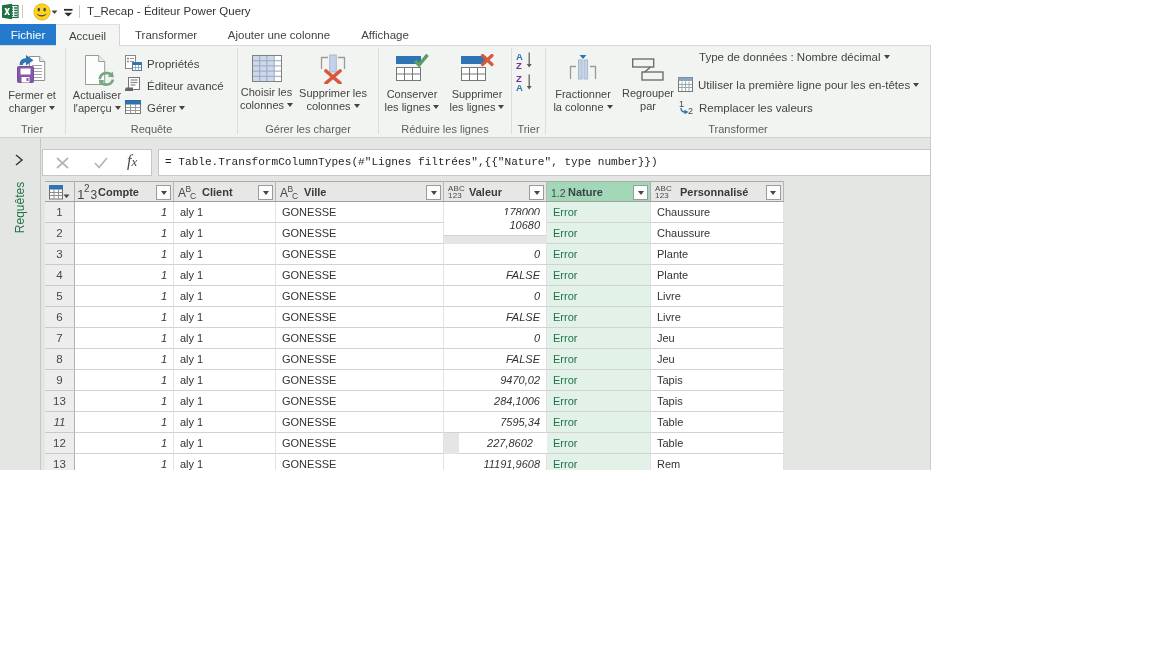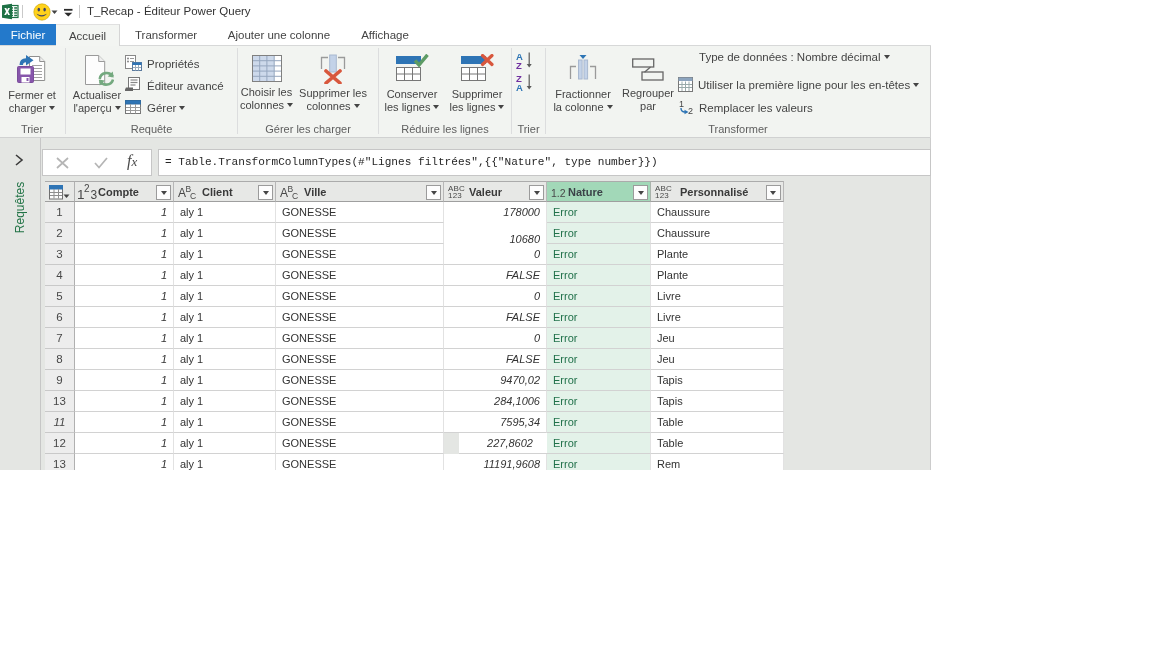--- a/index.html
+++ b/index.html
@@ -300,21 +300,21 @@
         <div class="cell num" style="left:30px;top:21px;width:99px;height:21px;">1</div>
         <div class="cell" style="left:129px;top:21px;width:102px;height:21px;">aly 1</div>
         <div class="cell" style="left:231px;top:21px;width:168px;height:21px;">GONESSE</div>
         <div class="cell num" style="left:399px;top:21px;width:103px;height:30px;">178000</div>
         <div class="cell nat" style="left:502px;top:21px;width:104px;height:21px;">Error</div>
         <div class="cell" style="left:606px;top:21px;width:132.5px;height:21px;">Chaussure</div>
         <div class="rn" style="top:42px;height:21px;">2</div>
         <div class="cell num" style="left:30px;top:42px;width:99px;height:21px;">1</div>
         <div class="cell" style="left:129px;top:42px;width:102px;height:21px;">aly 1</div>
         <div class="cell" style="left:231px;top:42px;width:168px;height:21px;">GONESSE</div>
-        <div class="cell num" style="left:399px;top:48px;width:103px;height:21px;">10680</div>
+        <div class="cell num" style="left:399px;top:34px;width:103px;height:21px;">10680</div>
         <div class="cell nat" style="left:502px;top:42px;width:104px;height:21px;">Error</div>
         <div class="cell" style="left:606px;top:42px;width:132.5px;height:21px;">Chaussure</div>
         <div class="rn" style="top:63px;height:21px;">3</div>
         <div class="cell num" style="left:30px;top:63px;width:99px;height:21px;">1</div>
         <div class="cell" style="left:129px;top:63px;width:102px;height:21px;">aly 1</div>
         <div class="cell" style="left:231px;top:63px;width:168px;height:21px;">GONESSE</div>
         <div class="cell num" style="left:399px;top:63px;width:103px;height:21px;">0</div>
         <div class="cell nat" style="left:502px;top:63px;width:104px;height:21px;">Error</div>
         <div class="cell" style="left:606px;top:63px;width:132.5px;height:21px;">Plante</div>
         <div class="rn" style="top:84px;height:21px;">4</div>

